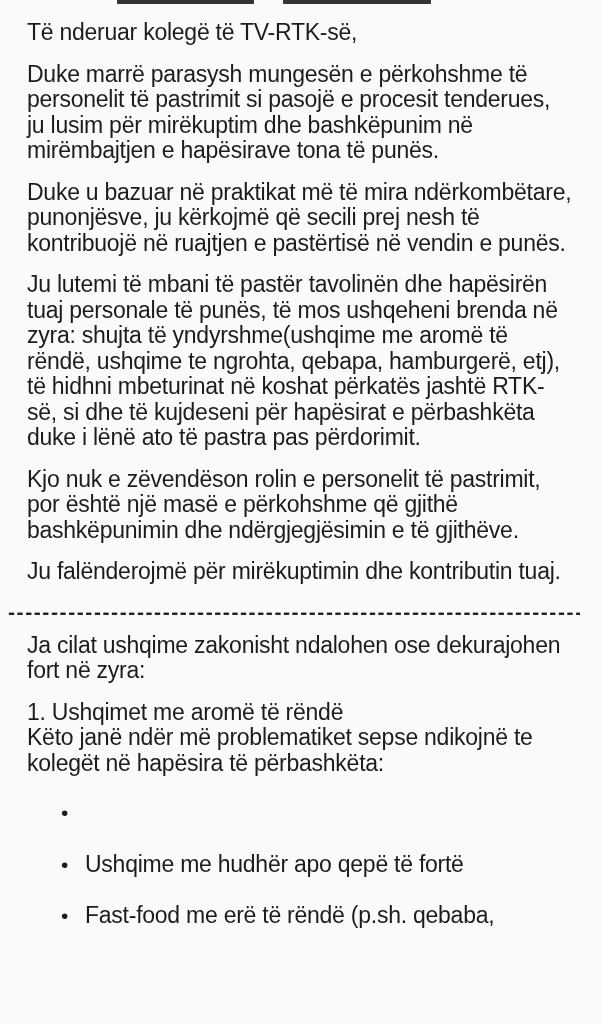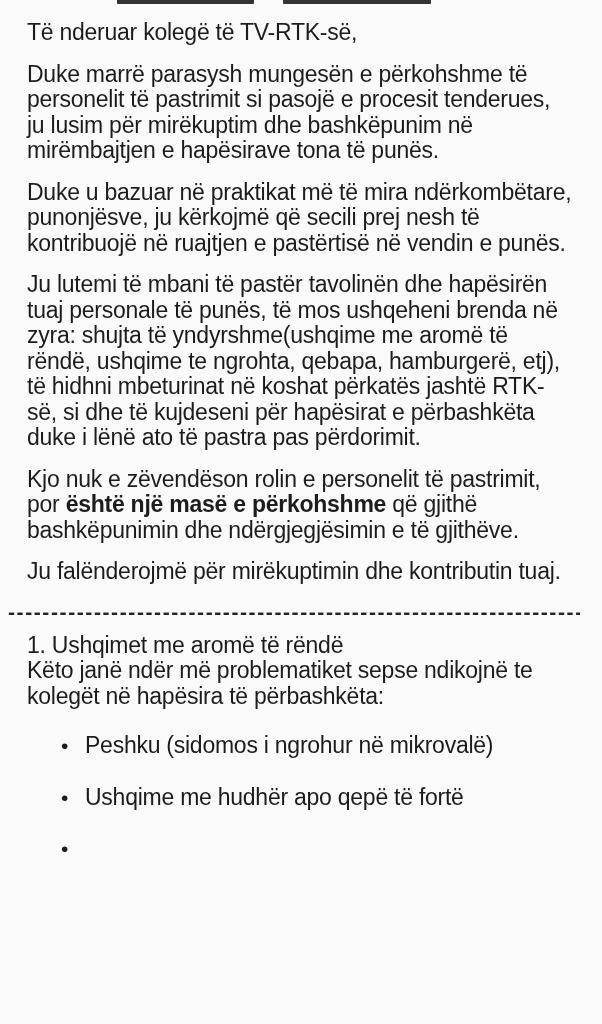--- a/index.html
+++ b/index.html
@@ -31,21 +31,21 @@
   .para {
     margin: 0 0 16px 0;
   }
   .line {
     font-size: 23px;
     line-height: 25.5px;
     letter-spacing: -0.25px;
     white-space: nowrap;
   }
   .bold {
-    font-weight: bold;
+    font-weight: normal;
     text-align: right;
   }
   .thanks {
     margin-bottom: 0;
   }
   .separator {
     margin: 15px 0 9px -19px;
     width: 572px;
     overflow: hidden;
     white-space: nowrap;
@@ -117,34 +117,38 @@
     <div class="line"><span>por </span><span class="bold">është një masë e përkohshme</span><span> që gjithë</span></div>
     <div class="line">bashkëpunimin dhe ndërgjegjësimin e të gjithëve.</div>
   </div>
 
   <div class="para thanks">
     <div class="line">Ju falënderojmë për mirëkuptimin dhe kontributin tuaj.</div>
   </div>
 
   <div class="separator">--------------------------------------------------------------------------------</div>
 
+  <div class="para">
+    <div class="line">Ja cilat ushqime zakonisht ndalohen ose dekurajohen</div>
+    <div class="line">fort në zyra:</div>
+  </div>
 
   <div class="para section-heading">
     <div class="line">1. Ushqimet me aromë të rëndë</div>
     <div class="line">Këto janë ndër më problematiket sepse ndikojnë te</div>
     <div class="line">kolegët në hapësira të përbashkëta:</div>
   </div>
 
   <div class="bullet-list">
     <div class="bullet-item">
       <span class="bullet-dot">•</span>
-      <span class="bullet-text line">Peshku (sidomos i ngrohur në mikrovalë)</span>
     </div>
     <div class="bullet-item">
       <span class="bullet-dot">•</span>
       <span class="bullet-text line">Ushqime me hudhër apo qepë të fortë</span>
     </div>
     <div class="bullet-item">
       <span class="bullet-dot">•</span>
+      <span class="bullet-text line">Fast-food me erë të rëndë (p.sh. qebaba,</span>
     </div>
   </div>
 
 </div>
 
 </body></html>

